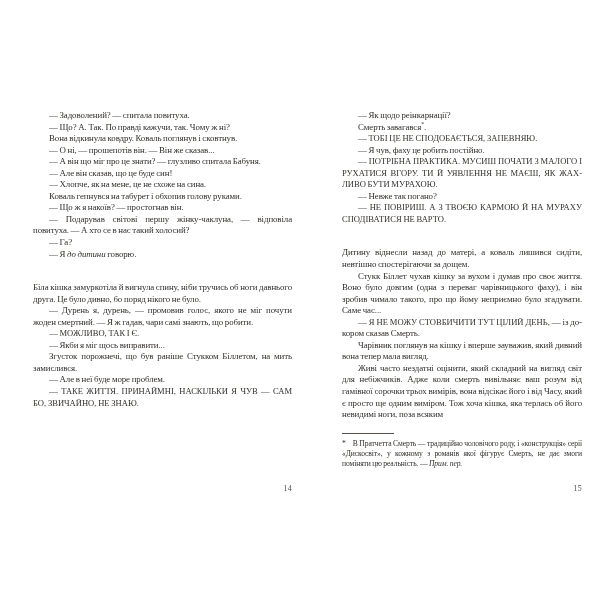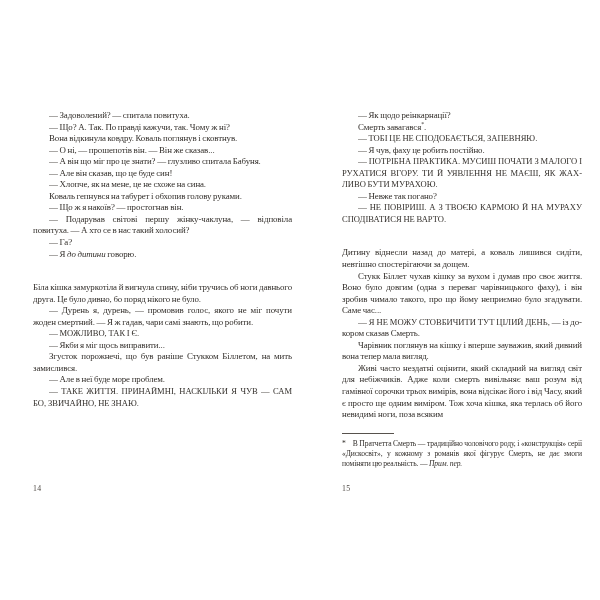--- a/index.html
+++ b/index.html
@@ -25,21 +25,21 @@
     word-spacing:-0.4px;
     hyphens:manual;
   }
   .para.indent{text-indent:16px;}
   .para.gap{margin-top:22px;}
   .it{font-style:italic;}
   .caps{font-size:8.55px;letter-spacing:0;}
   sup{font-size:5.8px;line-height:0;vertical-align:super;}
   .page-number{
     position:absolute;top:374px;left:0;width:100%;
-    text-align:left;font-size:7.8px;color:#4f4a45;letter-spacing:0.3px;
+    text-align:right;font-size:7.8px;color:#4f4a45;letter-spacing:0.3px;
   }
   .footnote{margin-top:12px;}
   .fn-rule{width:52px;height:0;border-top:1px solid #57524d;margin:0 0 5px 0;}
   .fn-text{
     margin:0;text-align:justify;
     font-size:7.6px;line-height:10.4px;color:#322e2a;
     letter-spacing:-0.1px;word-spacing:-0.3px;font-family:Liberation Serif, serif;
   }
   .fn-marker{display:inline-block;margin-right:7px;}
 </style>

